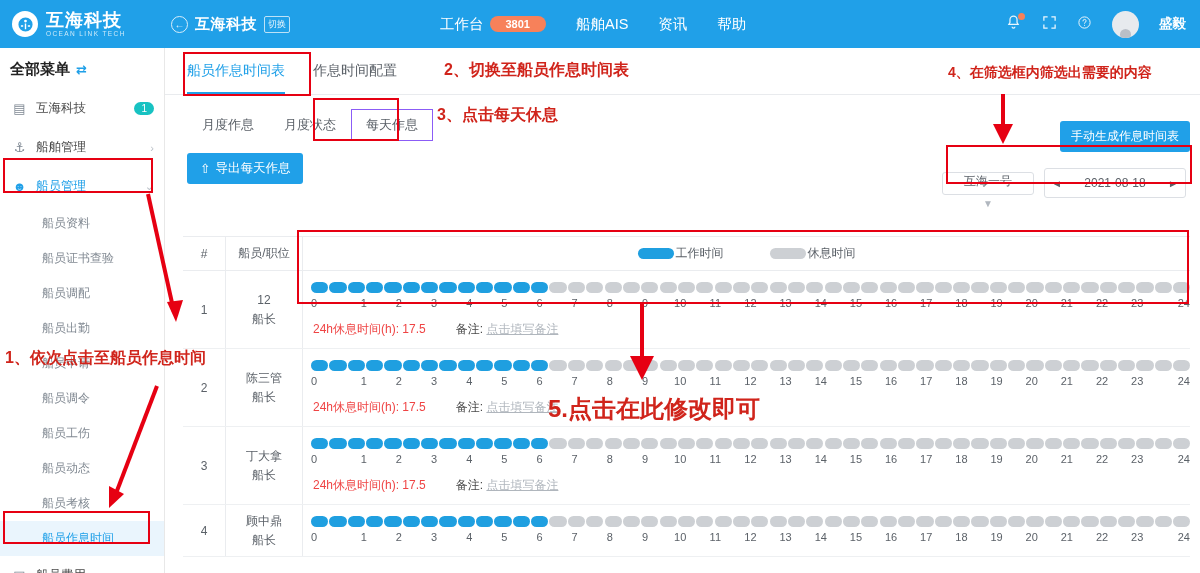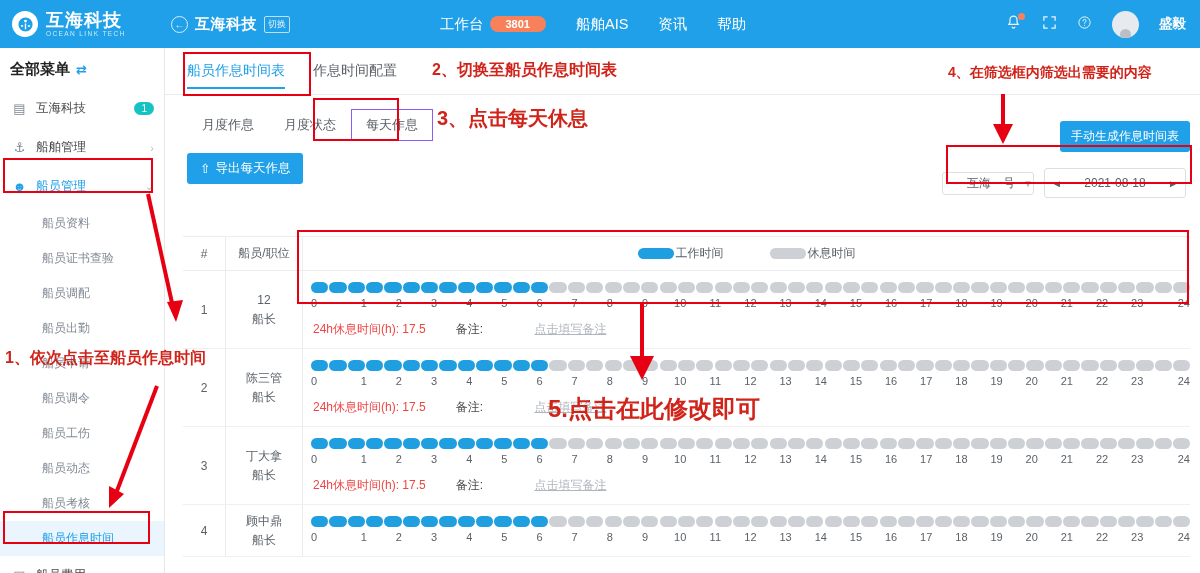--- a/index.html
+++ b/index.html
@@ -91,21 +91,21 @@
   }
   .sub-item.sel { background: #eaf5fd; color: #20a0e8; }
 
   
   .main { flex: 1; background: #fff; position: relative; overflow: hidden; }
 
   .tabs {
     height: 47px; display: flex; align-items: center; gap: 28px;
     padding-left: 22px; border-bottom: 1px solid #e9ebee;
   }
-  .tab { font-size: 14px; color: #5b6168; height: 36px; display: flex; align-items: center; position: relative; }
+  .tab { font-size: 14px; color: #5b6168; height: 46px; display: flex; align-items: center; position: relative; }
   .tab.active { color: #20a0e8; }
   .tab.active::after {
     content: ""; position: absolute; left: 0; right: 0; bottom: 0; height: 2px; background: #20a0e8;
   }
 
   .subtabs { display: flex; align-items: center; padding: 14px 0 0 22px; gap: 0; }
   .stab {
     font-size: 13px; color: #5b6168; padding: 6px 14px; border: 1px solid transparent;
   }
   .stab.sel { border: 1px solid #8b5cf6; color: #5b6168; background: #fff; }
@@ -116,22 +116,22 @@
     padding: 7px 13px; display: inline-flex; align-items: center; gap: 5px;
   }
   .btn-gen {
     position: absolute; right: 10px; top: 73px; background: #20a0e8; color: #fff;
     font-size: 12px; border: none; border-radius: 3px; padding: 7px 11px;
   }
 
   .filters { position: absolute; right: 14px; top: 120px; display: flex; align-items: center; gap: 10px; }
   .sel-box {
     width: 92px; height: 23px; border: 1px solid #dcdfe4; border-radius: 3px;
-    display: flex; align-items: center; justify-content: flex-end; gap: 8px;
-    font-size: 12px; color: #5b6168; background: #fff;
+    display: flex; align-items: center; justify-content: flex-start; gap: 8px;
+    font-size: 12px; color: #5b6168; background: #fff; flex-direction: column;
   }
   .sel-box .cv { color: #b1b7bf; font-size: 10px; }
   .date-box {
     height: 30px; border: 1px solid #dcdfe4; border-radius: 3px; display: flex;
     align-items: center; background: #fff;
   }
   .date-arrow { width: 24px; text-align: center; color: #5b6168; font-size: 10px; }
   .date-val { width: 92px; text-align: center; font-size: 12px; color: #5b6168; }
 
   
@@ -159,21 +159,21 @@
 
   .timeline { display: flex; align-items: center; gap: 1.2px; }
   .seg { height: 11px; border-radius: 6px; flex: 1; }
   .seg.work { background: #1f9fe0; }
   .seg.rest { background: #cdd0d4; }
   .ticks { display: flex; margin-top: 4px; position: relative; height: 15px; }
   .tick { font-size: 11px; color: #5b6168; flex: 1; text-align: center; }
 
   .rowfoot { display: flex; align-items: center; gap: 30px; padding: 9px 0 10px 2px; font-size: 12px; color: #4a4a4a; }
   .rowfoot .lbl { color: #ef4444; }
-  .rowfoot .note-link { color: #b0b6bd; text-decoration: underline; margin-left: 48px; }
+  .rowfoot .note-link { color: #b0b6bd; text-decoration: underline; }
 
   
   .ann { position: absolute; color: #d0241b; font-weight: bold; pointer-events: none; z-index: 50; }
   .box { position: absolute; border: 2.5px solid #e60012; z-index: 40; pointer-events: none; }
   .arrow-svg { position: absolute; z-index: 45; pointer-events: none; }
 </style>
 </head>
 <body>
 
 <div class="topbar">
@@ -736,16 +736,16 @@
 <svg class="arrow-svg" style="left:985px; top:92px;" width="40" height="60">
   <path d="M18 2 L18 38" stroke="#e60012" stroke-width="4" fill="none"></path>
   <path d="M18 52 L8 32 L28 32 Z" fill="#e60012"></path>
 </svg>
 <svg class="arrow-svg" style="left:620px; top:300px;" width="46" height="90">
   <path d="M22 2 L22 62" stroke="#e60012" stroke-width="4" fill="none"></path>
   <path d="M22 80 L10 56 L34 56 Z" fill="#e60012"></path>
 </svg>
 
 <div class="ann" style="left:5px; top:348px; font-size:16px;">1、依次点击至船员作息时间</div>
-<div class="ann" style="left:432px; top:60px; font-size:16px;">2、切换至船员作息时间表</div>
-<div class="ann" style="left:437px; top:105px; font-size:20px;">3、点击每天休息</div>
+<div class="ann" style="left:444px; top:60px; font-size:16px;">2、切换至船员作息时间表</div>
+<div class="ann" style="left:437px; top:105px; font-size:16px;">3、点击每天休息</div>
 <div class="ann" style="left:948px; top:64px; font-size:14px;">4、在筛选框内筛选出需要的内容</div>
 <div class="ann" style="left:548px; top:393px; font-size:24px;">5.点击在此修改即可</div>
 
 </body></html>

